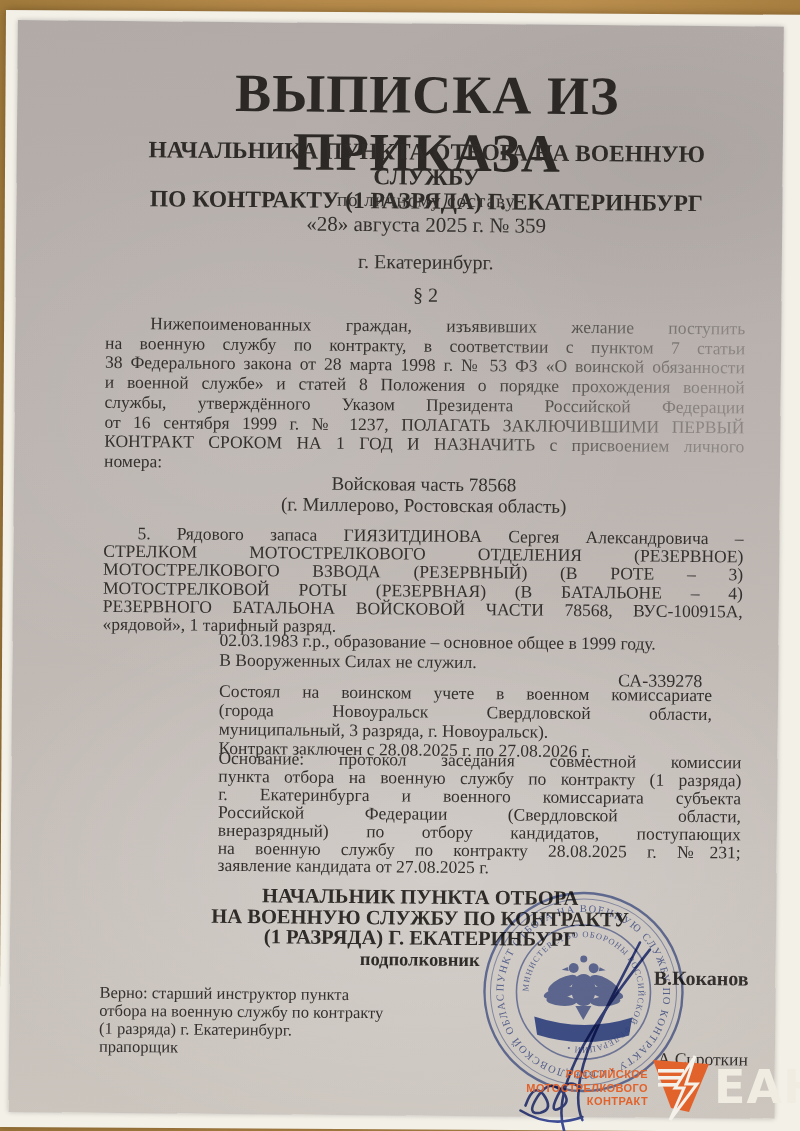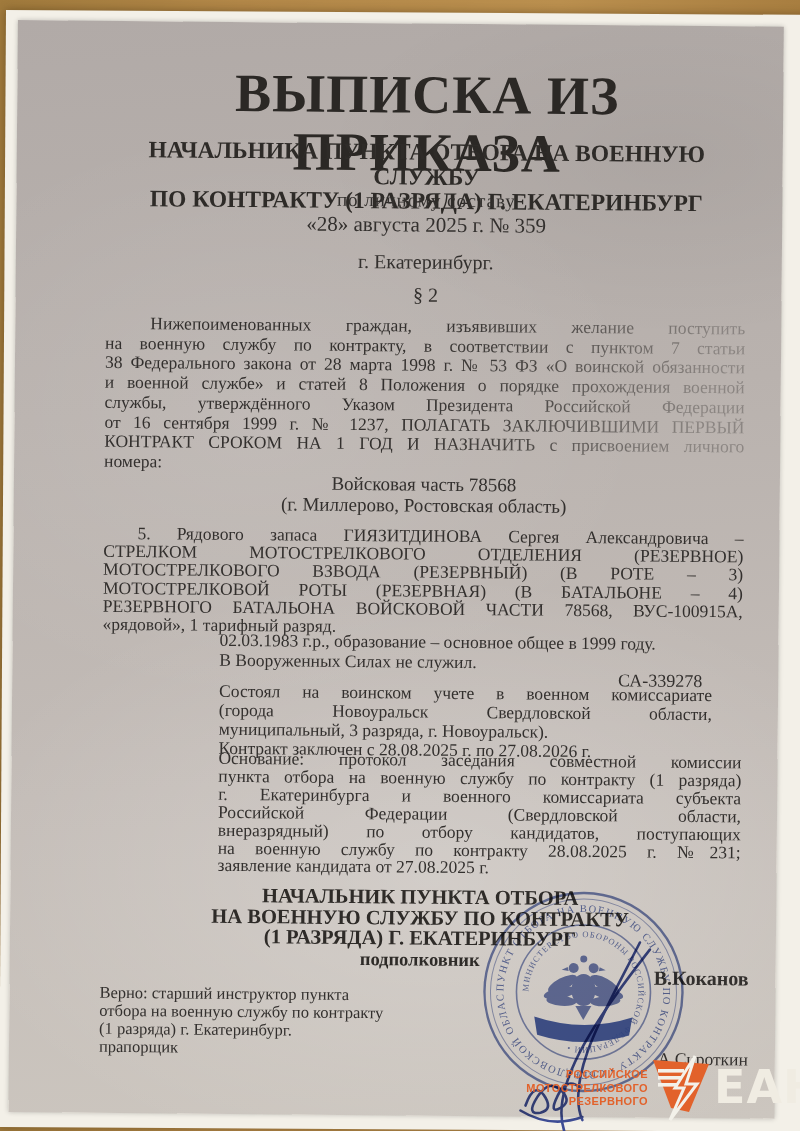--- a/index.html
+++ b/index.html
@@ -183,21 +183,21 @@
           <path d="M25 206 q 30 18 62 6"></path>
         </g>
       </svg>
 
     </div>
   </div>
 
   <div class="wm wm-agency">
     <div>РОССИЙСКОЕ</div>
     <div>МОТОСТРЕЛКОВОГО</div>
-    <div>РЕЗЕРВНОГО</div>
+    <div>КОНТРАКТ</div>
   </div>
   <svg class="wm wm-logo" viewBox="0 0 64 68">
     <polygon points="4,6 60,10 40,58 22,54" fill="#e2622b"></polygon>
     <rect x="9" y="15" width="26" height="3.6" fill="#f3f1ea"></rect>
     <rect x="9" y="22" width="24" height="3.6" fill="#f3f1ea"></rect>
     <rect x="9" y="29" width="21" height="3.6" fill="#f3f1ea"></rect>
     <polygon points="46,2 26,34 35,34 21,66 48,30 37,30" fill="#e2622b" stroke="#f3f1ea" stroke-width="3"></polygon>
   </svg>
   <div class="wm wm-ean">ЕАН</div>
 </div>

